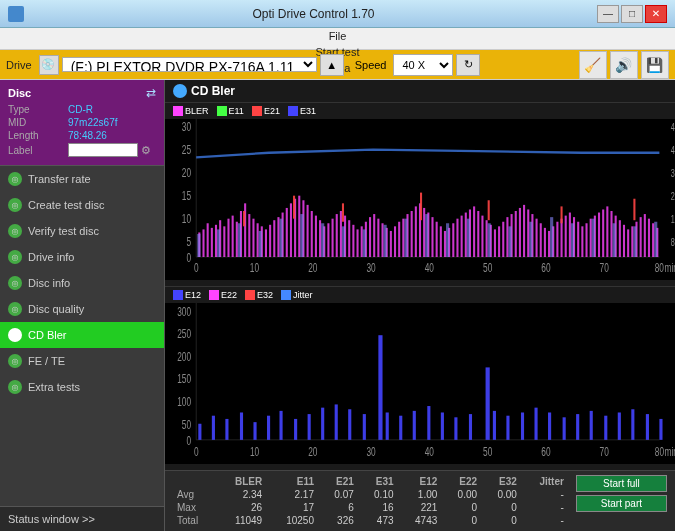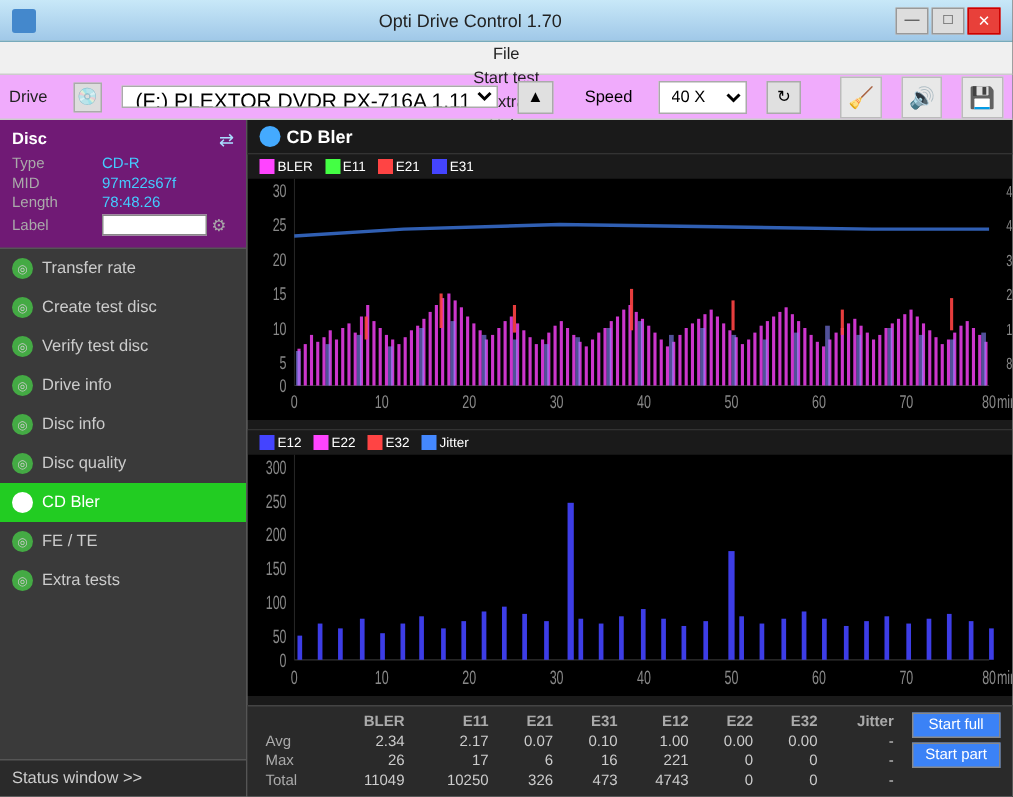--- a/index.html
+++ b/index.html
@@ -27,21 +27,21 @@
       display: flex; align-items: center;
       background: #f0f0f0; height: 22px; padding: 0 4px;
       border-bottom: 1px solid #ccc;
       flex-direction: column;
     }
     .menubar-item { padding: 2px 8px; cursor: pointer; font-size: 11px; color: #222; }
 
     
     .drivebar {
       display: flex; align-items: center;
-      background: #f0abfc; height: 30px; padding: 0 6px; gap: 13px;
+      background: #eab308; height: 30px; padding: 0 6px; gap: 3px;
       border-bottom: 1px solid #ccc;
     }
     .drivebar-label { font-size: 11px; color: #222; margin-right: 4px; }
     .drivebar-icon { width: 20px; height: 20px; background: #ddd; border: 1px solid #aaa; display: flex; align-items: center; justify-content: center; }
     .drivebar-select {
       height: 15px; font-size: 14px; background: white; border: 1px solid #aaa;
       padding: 0 4px; min-width: 200px;
     }
     .drivebar-btn {
       width: 24px; height: 22px; background: #e0e0e0; border: 1px solid #aaa;
@@ -126,22 +126,22 @@
       background: #2a2a2a; border-top: 1px solid #444; padding: 4px 8px;
     }
     .stats-table { width: 100%; border-collapse: collapse; }
     .stats-table th, .stats-table td {
       color: #ccc; font-size: 10px; text-align: right; padding: 1px 4px;
     }
     .stats-table th { color: #aaa; }
     .stats-table td:first-child { text-align: left; color: #aaa; }
     .start-btns { display: flex; flex-direction: column; gap: 3px; }
     .start-btn {
-      background: #3b82f6; color: #fff; border: 1px solid #888;
-      padding: 2px 8px; cursor: pointer; font-size: 10px; white-space: nowrap;
+      background: #15803d; color: #fff; border: 1px solid #888;
+      padding: 2px 24px; cursor: pointer; font-size: 10px; white-space: nowrap;
     }
   </style>
 </head>
 <body>
 
 <div class="titlebar">
   <div class="titlebar-icon"></div>
   <span class="titlebar-title">Opti Drive Control 1.70</span>
   <div class="titlebar-btns">
     <div class="titlebar-btn">—</div>

